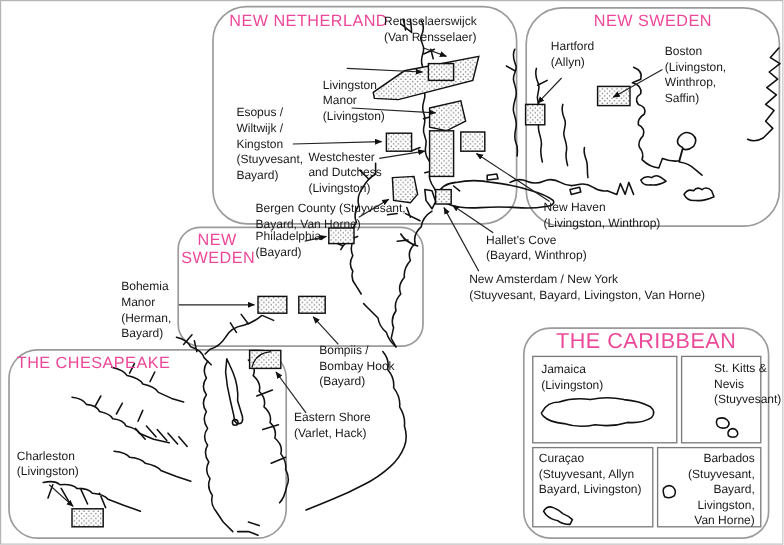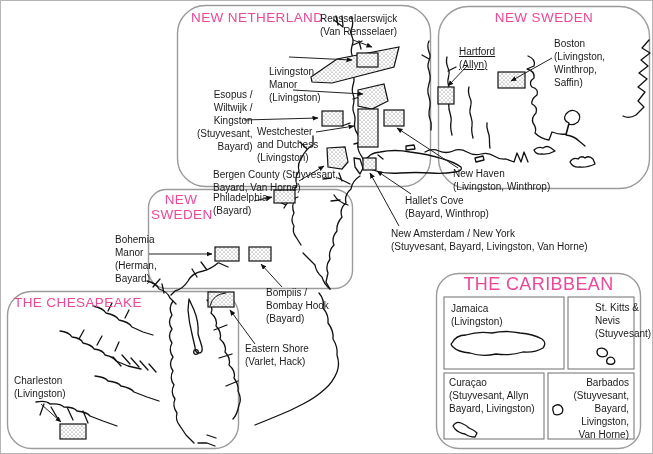--- a/index.html
+++ b/index.html
@@ -139,44 +139,44 @@
   <div class="region-title center" style="left:150px;top:191px;width:60px;">NEW
 SWEDEN</div>
   <div class="region-title" style="left:13px;top:294px;">THE CHESAPEAKE</div>
   <div class="region-title center" style="left:435px;top:276px;width:205px;font-size:18px;">THE CARIBBEAN</div>
 
   <div class="lbl" style="left:319px;top:11px;">Rensselaerswijck
 (Van Rensselaer)</div>
   <div class="lbl" style="left:268px;top:64px;">Livingston
 Manor
 (Livingston)</div>
-  <div class="lbl" style="left:196px;top:87px;text-align:right;">Esopus /
+  <div class="lbl" style="left:196px;top:87px;">Esopus /
 Wiltwijk /
 Kingston
 (Stuyvesant,
 Bayard)</div>
   <div class="lbl" style="left:256px;top:124px;">Westchester
 and Dutchess
 (Livingston)</div>
   <div class="lbl" style="left:188px;top:167px;padding-left:24px;">Bergen County (Stuyvesant,
 Bayard, Van Horne)</div>
   <div class="lbl" style="left:212px;top:190px;">Philadelphia
 (Bayard)</div>
-  <div class="lbl" style="left:114px;top:232px;">Bohemia
+  <div class="lbl" style="left:100px;top:232px;">Bohemia
 Manor
 (Herman,
 Bayard)</div>
   <div class="lbl" style="left:265px;top:285px;">Bompiis /
 Bombay Hook
 (Bayard)</div>
   <div class="lbl" style="left:244px;top:341px;">Eastern Shore
 (Varlet, Hack)</div>
   <div class="lbl" style="left:13px;top:373px;">Charleston
 (Livingston)</div>
-  <div class="lbl" style="left:458px;top:44px;text-decoration:underline;">Hartford
+  <div class="lbl" style="left:458px;top:32px;">Hartford
 (Allyn)</div>
   <div class="lbl" style="left:553px;top:36px;">Boston
 (Livingston,
 Winthrop,
 Saffin)</div>
   <div class="lbl" style="left:404px;top:193px;">Hallet's Cove
 (Bayard, Winthrop)</div>
   <div class="lbl" style="left:452px;top:166px;">New Haven
 (Livingston, Winthrop)</div>
   <div class="lbl" style="left:390px;top:226px;">New Amsterdam / New York

